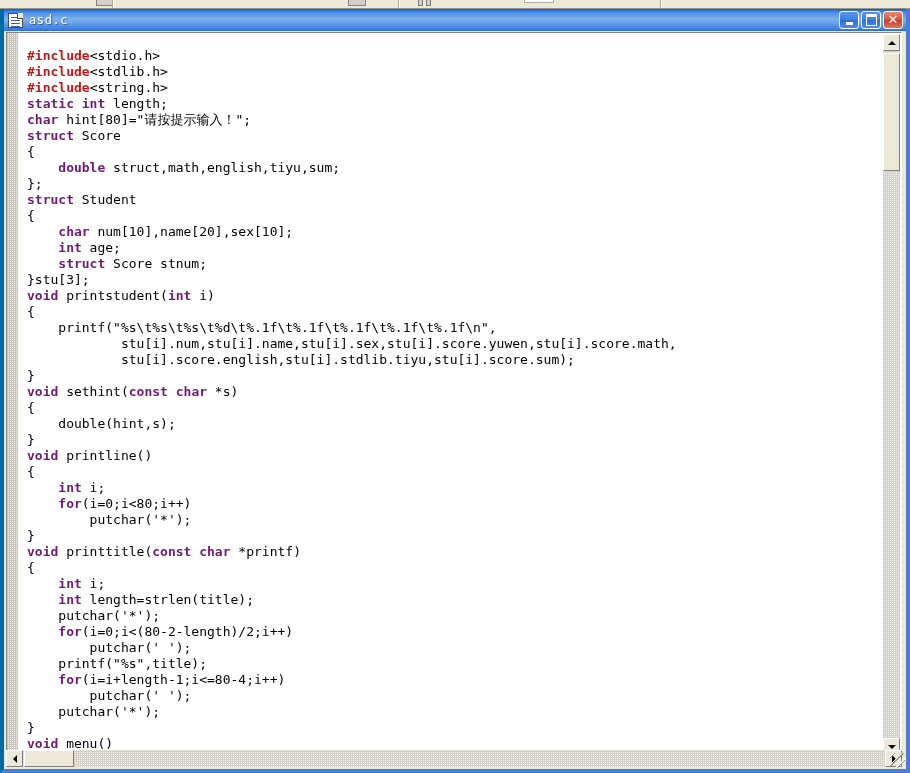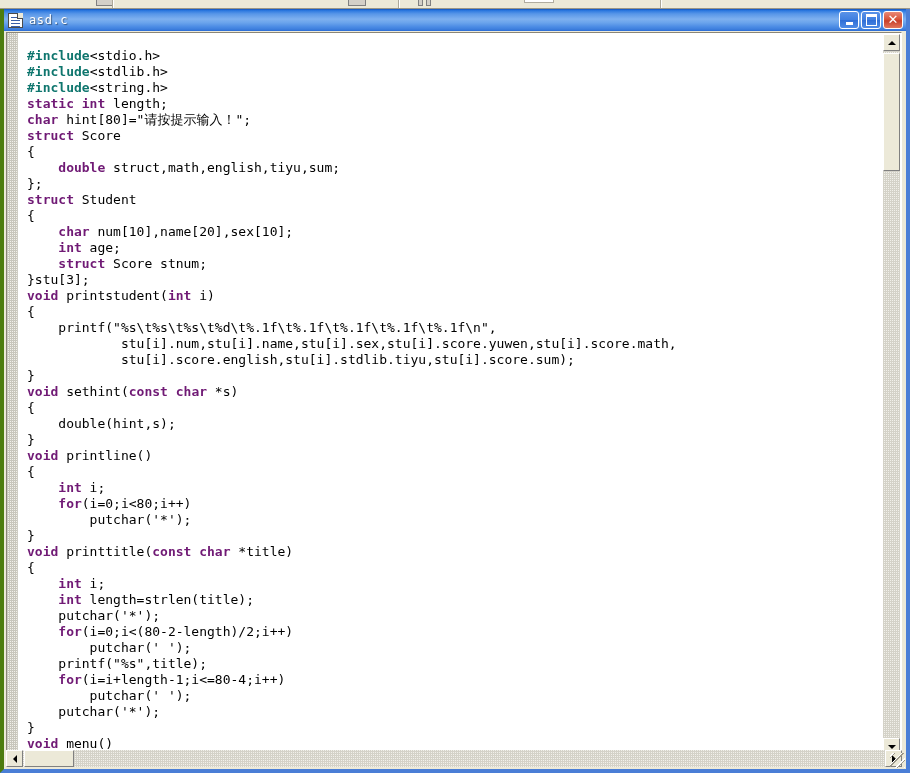--- a/index.html
+++ b/index.html
@@ -57,21 +57,21 @@
     left: 0; top: 9px;
     width: 910px; height: 764px;
     background: #0a246a;
   }
 
   
   #window-frame {
     position: absolute;
     left: 0; top: 0;
     width: 910px; height: 764px;
-    border-left: 4px solid #4d7c0f;
+    border-left: 4px solid #0369a1;
     border-right: 4px solid #4a7ed6;
     border-bottom: 4px solid #4a7ed6;
     background: #ece9d8;
   }
 
   
   #title-bar {
     position: absolute;
     left: 0; top: 0;
     width: 902px; height: 22px;
@@ -211,21 +211,21 @@
     position: absolute;
     left: 8px; top: 2px;
     font-family: "DejaVu Sans Mono", monospace;
     font-size: 13px;
     line-height: 16px;
     white-space: pre;
     color: #000000;
     letter-spacing: 0px;
   }
   .kw { color: #701a75; font-weight: bold; }
-  .pp { color: #0f766e; font-weight: bold; }
+  .pp { color: #b91c1c; font-weight: bold; }
 
   
   #vscroll {
     position: absolute;
     right: 1px; top: 1px;
     width: 17px; height: 721px;
     background-color: #f1f0ea;
     background-image:
       repeating-linear-gradient(0deg, #d4d2c8 0 1px, transparent 1px 2px),
       repeating-linear-gradient(90deg, #d4d2c8 0 1px, transparent 1px 2px);
@@ -374,21 +374,21 @@
 <span class="kw">void</span><span> sethint(</span><span class="kw">const</span><span> </span><span class="kw">char</span><span> *s)</span>
 <span>{</span>
 <span>    double(hint,s);</span>
 <span>}</span>
 <span class="kw">void</span><span> printline()</span>
 <span>{</span>
 <span>    </span><span class="kw">int</span><span> i;</span>
 <span>    </span><span class="kw">for</span><span>(i=0;i&lt;80;i++)</span>
 <span>        putchar('*');</span>
 <span>}</span>
-<span class="kw">void</span><span> printtitle(</span><span class="kw">const</span><span> </span><span class="kw">char</span><span> *title)</span>
+<span class="kw">void</span><span> printtitle(</span><span class="kw">const</span><span> </span><span class="kw">char</span><span> *printf)</span>
 <span>{</span>
 <span>    </span><span class="kw">int</span><span> i;</span>
 <span>    </span><span class="kw">int</span><span> length=strlen(title);</span>
 <span>    putchar('*');</span>
 <span>    </span><span class="kw">for</span><span>(i=0;i&lt;(80-2-length)/2;i++)</span>
 <span>        putchar(' ');</span>
 <span>    printf("%s",title);</span>
 <span>    </span><span class="kw">for</span><span>(i=i+length-1;i&lt;=80-4;i++)</span>
 <span>        putchar(' ');</span>
 <span>    putchar('*');</span>

